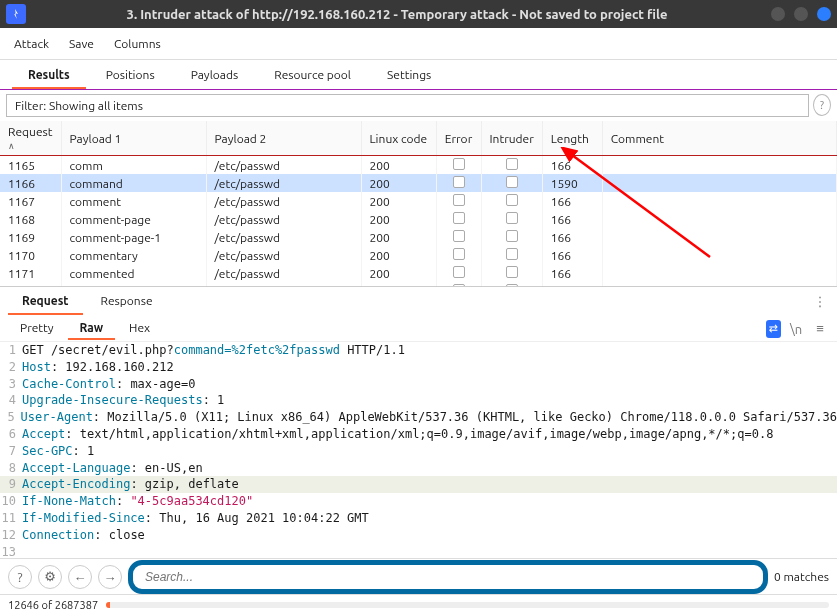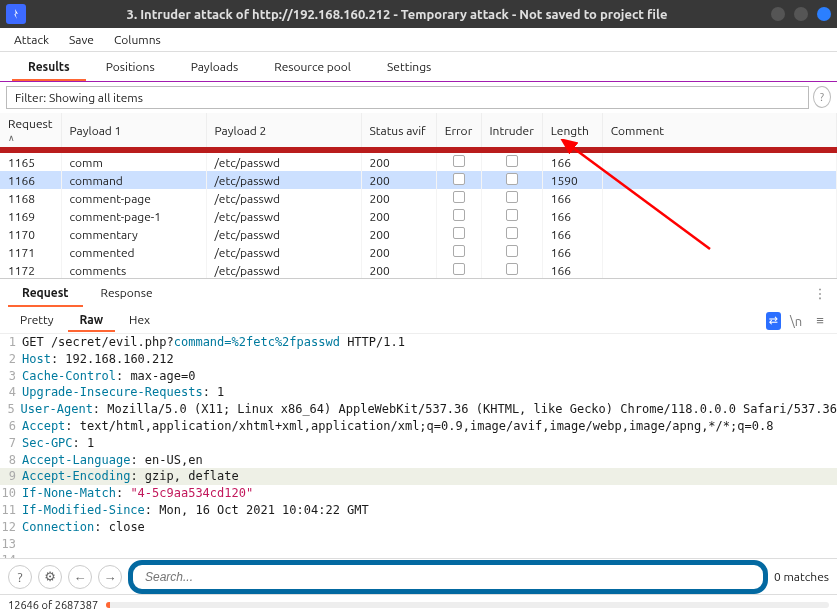--- a/index.html
+++ b/index.html
@@ -2,31 +2,31 @@
 <html><head>
 <meta charset="utf-8">
 <style>
 * { box-sizing: border-box; margin: 0; padding: 0; }
 body { font-family: -apple-system, "Segoe UI", Ubuntu, Cantarell, sans-serif; font-size: 12px; color: #1a1a1a; background: #f5f5f5; width: 837px; height: 614px; display: flex; flex-direction: column; overflow: hidden; }
 .titlebar { background: #383838; color: #e0e0e0; height: 28px; display: flex; align-items: center; padding: 0 6px; gap: 6px; }
 .titlebar .app-icon { width: 20px; height: 20px; background: #3d6aff; border-radius: 3px; display: flex; align-items: center; justify-content: center; }
 .titlebar .title { flex: 1; text-align: center; font-size: 13px; font-weight: 600; }
 .titlebar .win-btn { width: 14px; height: 14px; border-radius: 50%; background: #555; margin-left: 3px; }
 .titlebar .win-btn.close { background: #2b7fff; }
-.menubar { background: #fff; border-bottom: 1px solid #ddd; height: 24px; display: flex; align-items: center; padding: 0 6px; gap: 4px; }
+.menubar { background: #fff; border-bottom: 1px solid #ddd; height: 32px; display: flex; align-items: center; padding: 0 6px; gap: 4px; }
 .menubar .menu-item { padding: 2px 8px; border-radius: 3px; }
 .tabbar { background: #fff; border-bottom: 1px solid #a21caf; height: 30px; display: flex; align-items: end; padding: 0 12px; gap: 4px; }
 .tabbar .tab { padding: 6px 16px; border-bottom: 2.5px solid transparent; font-size: 12px; }
 .tabbar .tab.active { border-bottom-color: #ff6633; font-weight: 600; }
 .filterbar { padding: 4px 6px; background: #fff; display: flex; gap: 4px; }
 .filterbar .filter-box { flex: 1; border: 1px solid #bbb; padding: 4px 8px; font-size: 12px; background: #fff; }
 .filterbar .help { width: 18px; height: 22px; display:flex; align-items:center; justify-content:center; border:1px solid #bbb; border-radius: 50%; color:#888; font-size:11px; }
 .table-container { flex: 0 0 165px; overflow: auto; background: #fff; position: relative; }
 table { border-collapse: collapse; width: 100%; font-size: 12px; }
-th { text-align: left; font-weight: 400; padding: 4px 8px; border-right: 1px solid #eee; border-bottom: 6px solid #b91c1c; background: #fafafa; position: sticky; top:0; }
+th { text-align: left; font-weight: 400; padding: 4px 8px; border-right: 1px solid #eee; border-bottom: 1px solid #b91c1c; background: #fafafa; position: sticky; top:0; }
 td { padding: 2px 8px; border-right: 1px solid #f4f4f4; white-space: nowrap; }
 tr.selected { background: #cce0ff; }
 .col-req { width: 55px; }
 .col-p1 { width: 145px; }
 .col-p2 { width: 155px; }
 .col-status { width: 75px; }
 .col-error { width: 45px; text-align:center; }
 .col-timeout { width: 50px; text-align:center; }
 .col-length { width: 60px; }
 .col-comment { width: auto; }
@@ -93,21 +93,21 @@
   <div class="help">?</div>
 </div>
 
 <div class="table-container" style="position:relative">
   <table>
     <thead>
         <tr id="thead-row">
           <th class="col-req">Request<span class="sort-arrow"> ∧</span></th>
           <th class="col-p1">Payload 1</th>
           <th class="col-p2">Payload 2</th>
-          <th class="col-status">Status avif</th>
+          <th class="col-status">Linux code</th>
           <th class="col-error">Error</th>
           <th class="col-timeout">Intruder</th>
           <th class="col-length">Length</th>
           <th class="col-comment">Comment</th>
         </tr>
       </thead>
     <tbody id="tbody">
         <tr>
           <td class="col-req">1165</td>
           <td class="col-p1">comm</td>
@@ -119,20 +119,30 @@
           <td class="col-comment"></td>
         </tr>
         <tr class="selected">
           <td class="col-req">1166</td>
           <td class="col-p1">command</td>
           <td class="col-p2">/etc/passwd</td>
           <td class="col-status">200</td>
           <td class="col-error" style="text-align: center;"><span class="chk"></span></td>
           <td class="col-timeout" style="text-align: center;"><span class="chk"></span></td>
           <td class="col-length">1590</td>
+          <td class="col-comment"></td>
+        </tr>
+        <tr>
+          <td class="col-req">1167</td>
+          <td class="col-p1">comment</td>
+          <td class="col-p2">/etc/passwd</td>
+          <td class="col-status">200</td>
+          <td class="col-error" style="text-align: center;"><span class="chk"></span></td>
+          <td class="col-timeout" style="text-align: center;"><span class="chk"></span></td>
+          <td class="col-length">166</td>
           <td class="col-comment"></td>
         </tr>
         <tr>
           <td class="col-req">1168</td>
           <td class="col-p1">comment-page</td>
           <td class="col-p2">/etc/passwd</td>
           <td class="col-status">200</td>
           <td class="col-error" style="text-align: center;"><span class="chk"></span></td>
           <td class="col-timeout" style="text-align: center;"><span class="chk"></span></td>
           <td class="col-length">166</td>
@@ -247,21 +257,21 @@
     <div class="raw-line highlight-line">
       <span class="ln">9</span>
       <span class="txt"><span class="hname">Accept-Encoding</span><span>: </span><span>gzip, deflate</span></span>
     </div>
     <div class="raw-line">
       <span class="ln">10</span>
       <span class="txt"><span class="hname">If-None-Match</span><span>: </span><span class="str">"4-5c9aa534cd120"</span></span>
     </div>
     <div class="raw-line">
       <span class="ln">11</span>
-      <span class="txt"><span class="hname">If-Modified-Since</span><span>: </span><span>Mon, 16 Oct 2021 10:04:22 GMT</span></span>
+      <span class="txt"><span class="hname">If-Modified-Since</span><span>: </span><span>Thu, 16 Aug 2021 10:04:22 GMT</span></span>
     </div>
     <div class="raw-line">
       <span class="ln">12</span>
       <span class="txt"><span class="hname">Connection</span><span>: </span><span>close</span></span>
     </div>
     <div class="raw-line">
       <span class="ln">13</span>
       <span class="txt"><span></span></span>
     </div>
     <div class="raw-line">

